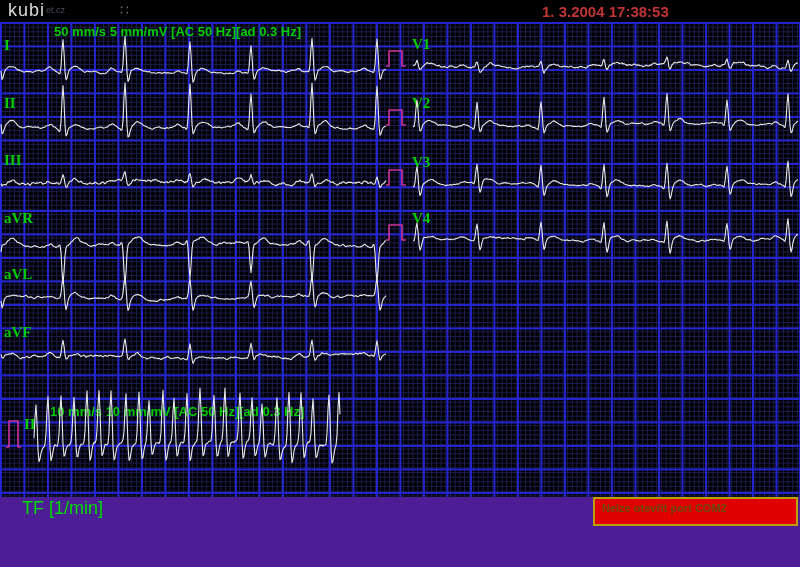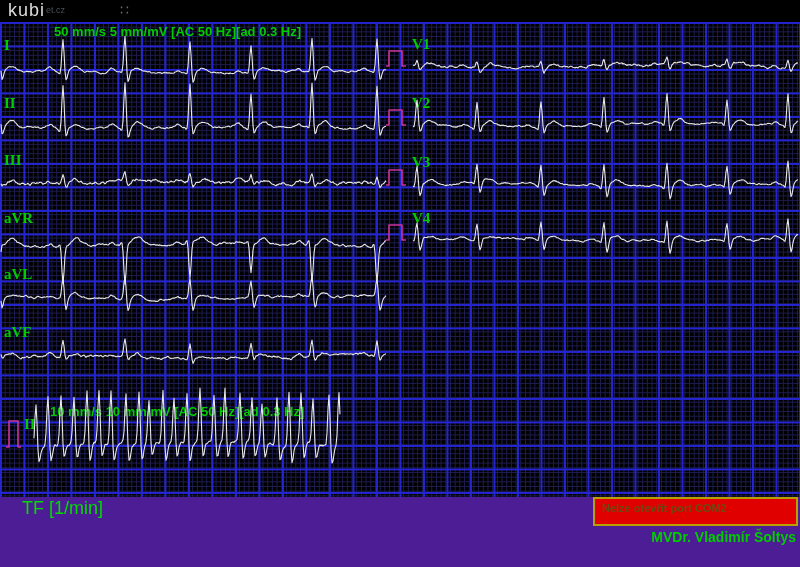--- a/index.html
+++ b/index.html
@@ -41,20 +41,21 @@
 </style>
 </head>
 <body>
 
 <div class="screen">
 
   <div class="titlebar">
     <span class="window-title">kubi</span>
     <span class="watermark">et.cz</span>
     <span class="menu-dots">∷</span>
+    <span class="datetime">1. 3.2004  17:38:53</span>
   </div>
 
   <div class="grid"></div>
 
   <div class="settings" id="settings-top">50 mm/s  5 mm/mV  [AC 50 Hz][ad 0.3 Hz]</div>
   <div class="settings" id="settings-rhythm">10 mm/s  10 mm/mV  [AC 50 Hz][ad 0.3 Hz]</div>
 
   <div id="lead-labels">
       <div class="lead-label" style="left: 4px; top: 38px;">I</div>
       <div class="lead-label" style="left: 4px; top: 96px;">II</div>
@@ -88,16 +89,15 @@
       <path d="M34,438.2L35,417.4L36,404.7L37,422.7L38,449.7L39,461.6L40,459.0L41,453.2L42,449.9L43,447.8L44,447.1L45,444.0L46,433.1L47,409.6L48,396.6L49,417.4L50,448.3L51,460.6L52,457.1L53,451.9L54,446.6L55,444.7L56,445.6L57,446.2L58,443.4L59,434.3L60,411.0L61,395.8L62,414.7L63,444.0L64,456.2L65,455.0L66,449.5L67,446.9L68,445.2L69,445.3L70,444.2L71,441.3L72,431.8L73,411.1L74,397.4L75,416.8L76,445.6L77,456.7L78,456.4L79,449.5L80,446.2L81,444.2L82,444.2L83,444.1L84,441.6L85,431.1L86,407.0L87,390.7L88,412.3L89,446.0L90,460.3L91,457.1L92,449.6L93,444.6L94,442.2L95,442.8L96,440.6L97,430.0L98,405.8L99,390.5L100,410.8L101,441.4L102,455.5L103,453.8L104,448.6L105,444.6L106,444.3L107,444.8L108,443.1L109,432.8L110,407.2L111,390.8L112,413.1L113,446.2L114,459.6L115,458.0L116,451.7L117,447.2L118,445.7L119,444.4L120,443.3L121,443.3L122,441.8L123,439.6L124,431.7L125,408.9L126,393.8L127,415.3L128,445.8L129,460.3L130,459.1L131,452.8L132,447.0L133,446.1L134,444.5L135,444.0L136,442.7L137,432.7L138,408.5L139,392.0L140,412.5L141,445.0L142,458.7L143,457.5L144,450.0L145,445.7L146,441.9L147,432.4L148,412.5L149,400.5L150,416.5L151,442.4L152,454.2L153,453.5L154,448.4L155,444.9L156,442.7L157,442.7L158,442.7L159,443.5L160,441.2L161,432.2L162,406.3L163,390.4L164,412.7L165,447.1L166,460.2L167,457.1L168,449.8L169,444.9L170,443.1L171,441.4L172,433.6L173,411.6L174,398.4L175,416.5L176,443.1L177,455.9L178,454.3L179,447.3L180,444.5L181,442.3L182,442.1L183,443.0L184,441.7L185,431.9L186,408.9L187,393.6L188,414.0L189,445.8L190,460.5L191,458.2L192,449.9L193,445.7L194,445.0L195,443.1L196,442.0L197,439.7L198,429.0L199,403.8L200,388.0L201,409.6L202,441.0L203,455.7L204,454.1L205,447.3L206,443.7L207,443.6L208,442.5L209,441.4L210,441.2L211,440.7L212,432.4L213,408.6L214,395.3L215,413.9L216,443.4L217,456.0L218,455.6L219,449.4L220,444.7L221,441.9L222,439.9L223,429.1L224,404.0L225,388.0L226,410.6L227,442.4L228,456.5L229,454.3L230,446.2L231,442.5L232,442.4L233,441.8L234,442.5L235,441.1L236,440.8L237,439.4L238,430.9L239,407.2L240,393.1L241,412.7L242,443.0L243,458.1L244,455.9L245,448.1L246,443.7L247,441.3L248,440.7L249,438.3L250,431.1L251,410.9L252,397.9L253,415.5L254,443.9L255,455.7L256,454.7L257,449.7L258,445.1L259,443.1L260,433.8L261,415.5L262,404.0L263,420.7L264,446.1L265,457.0L266,454.3L267,448.6L268,444.3L269,443.9L270,442.8L271,443.9L272,444.3L273,445.2L274,442.6L275,432.8L276,411.1L277,397.9L278,417.3L279,445.8L280,459.6L281,458.6L282,452.9L283,449.1L284,447.8L285,447.0L286,445.0L287,434.6L288,407.7L289,392.3L290,414.4L291,448.2L292,462.6L293,459.1L294,450.8L295,446.9L296,445.6L297,444.4L298,441.8L299,432.0L300,408.4L301,392.8L302,414.3L303,443.3L304,457.4L305,455.2L306,447.8L307,443.9L308,441.9L309,442.5L310,440.5L311,433.0L312,411.9L313,398.9L314,417.6L315,444.9L316,457.4L317,456.5L318,451.5L319,446.6L320,444.8L321,445.8L322,445.0L323,446.0L324,445.3L325,445.0L326,444.2L327,433.0L328,409.0L329,395.0L330,416.6L331,448.7L332,462.9L333,461.0L334,454.1L335,448.4L336,445.3L337,435.1L338,409.0L339,392.5L340,414.4" fill="none" stroke="#e8e8e8" stroke-width="1.1" stroke-linejoin="round"></path>
     </svg>
 
   <div class="hr-label">TF [1/min]</div>
 
   <div class="error-box">
     <span class="error-text">Nelze otevřít port COM2</span>
   </div>
 
   <div class="footer">
-    <div>MVDr. Vladimír Šoltys</div>
   </div>
 
 </div>
 
 </body></html>

